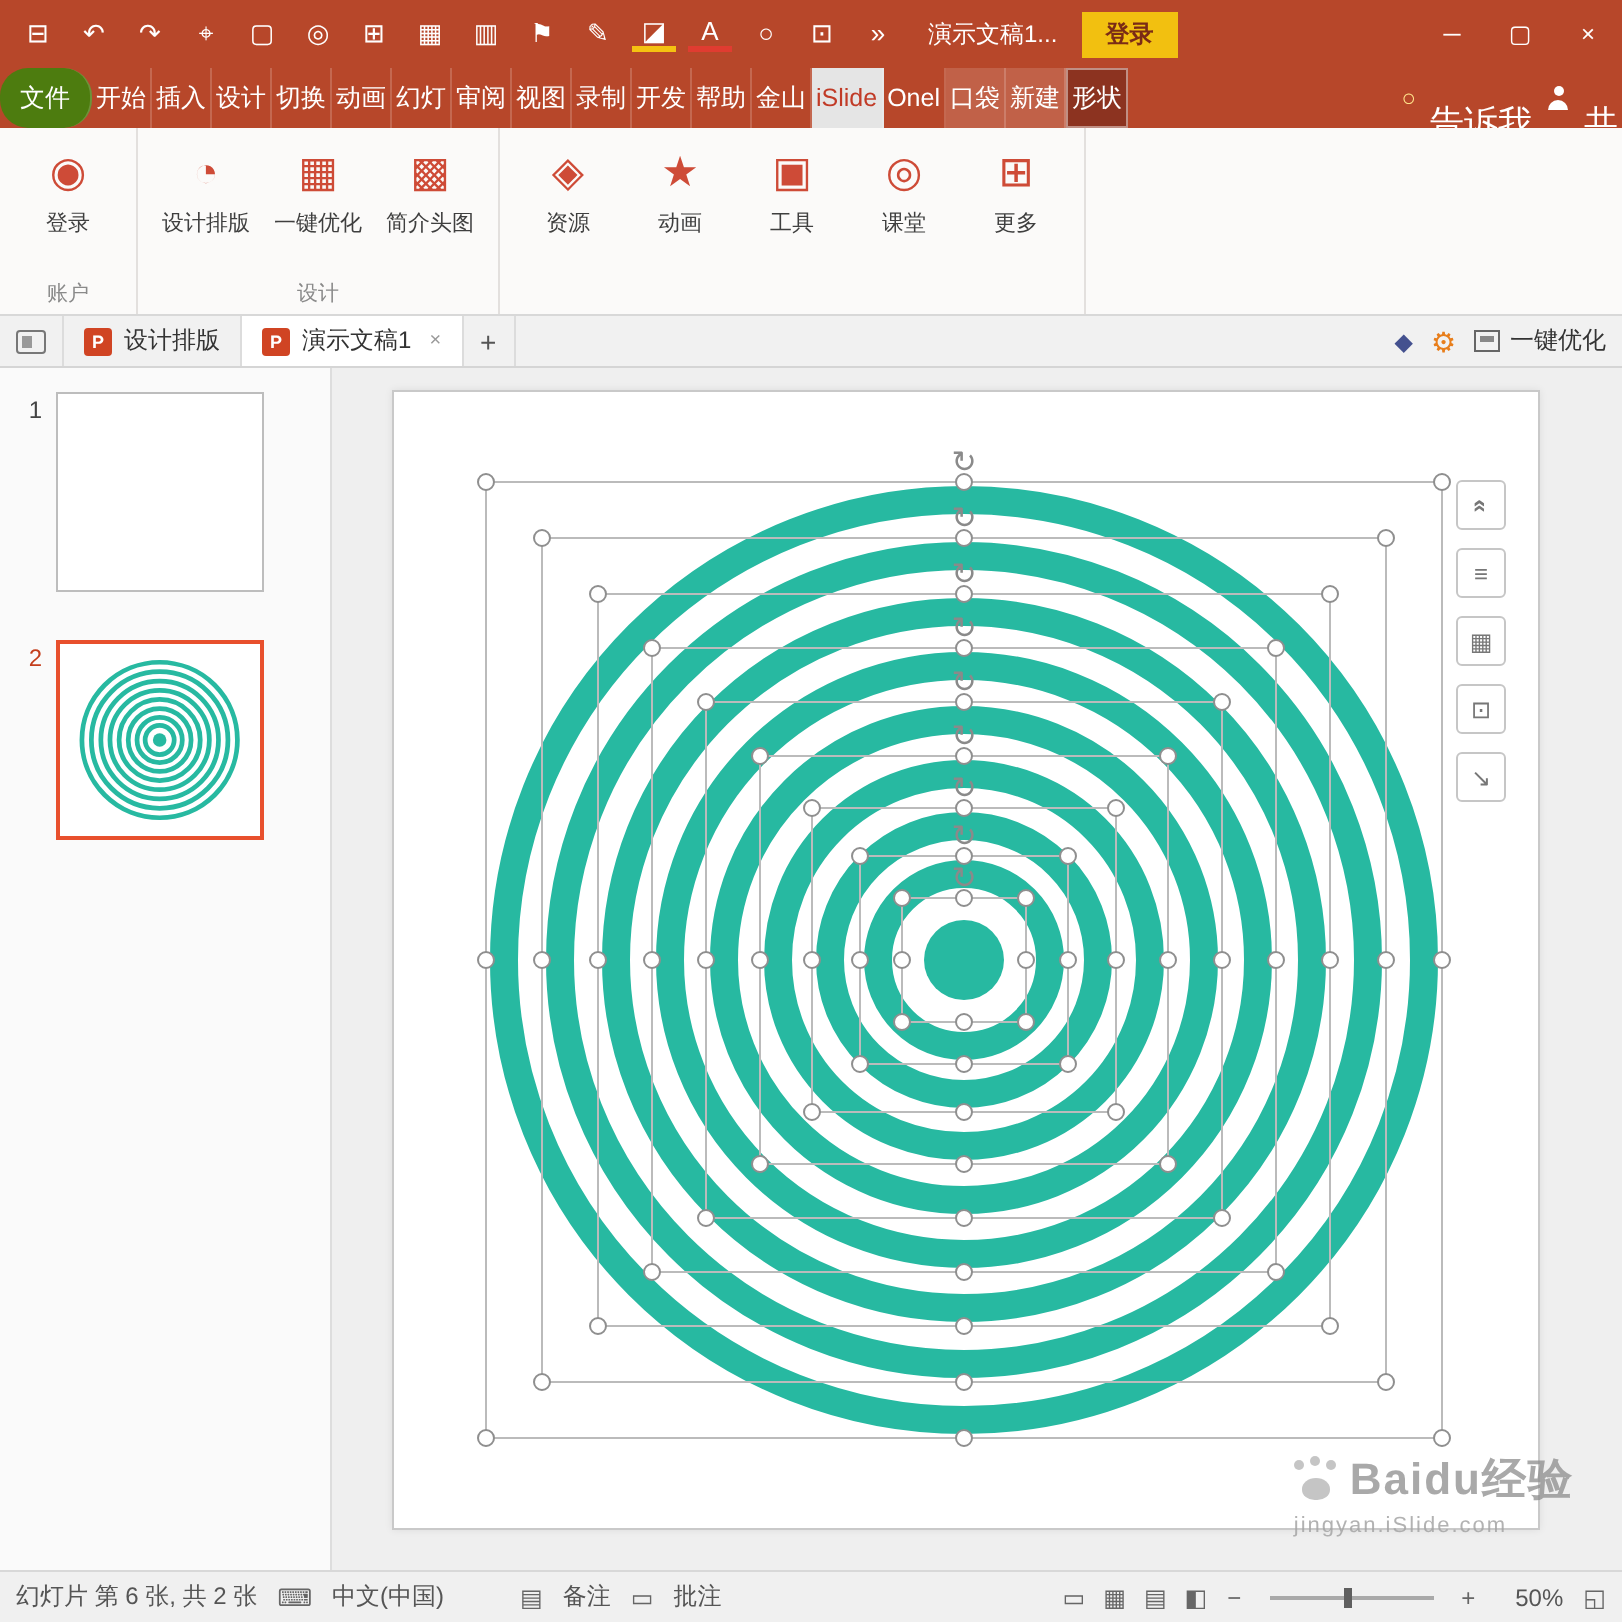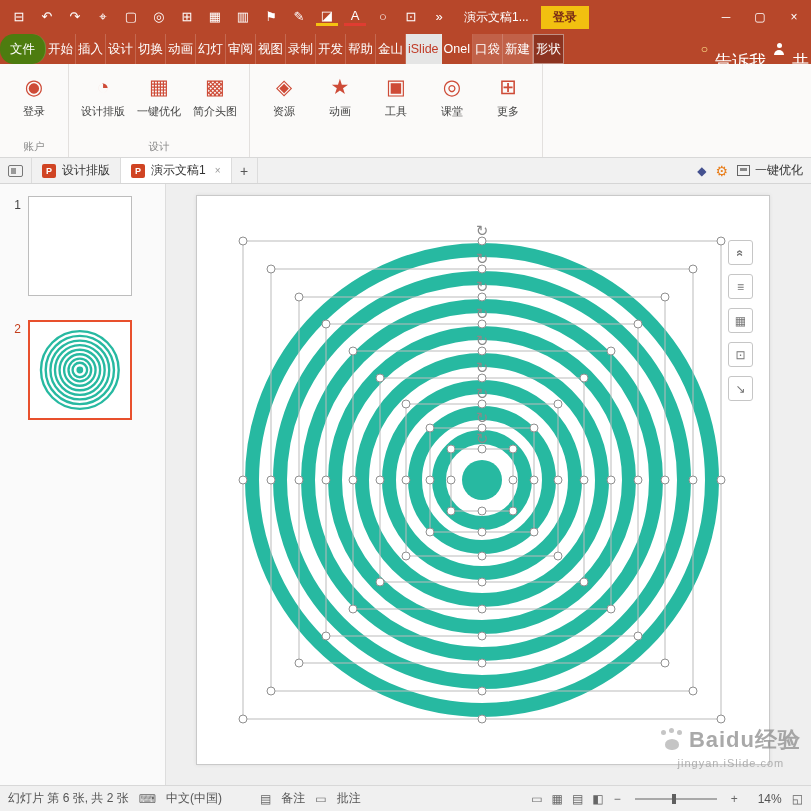--- a/index.html
+++ b/index.html
@@ -85,21 +85,21 @@
 
   #canvas { flex:1; position:relative; background:#EFEFEF; min-width:0; }
   #slide { position:absolute; left:30px; top:11px; width:574px; height:570px; background:#fff;
     border:1px solid #C9C9C9; box-shadow:0 0 4px rgba(0,0,0,.08); }
 
   #side-toolbar { position:absolute; right:58px; top:56px; display:flex; flex-direction:column; gap:9px; }
   .st-btn { width:25px; height:25px; background:#fff; border:1px solid #C6C6C6; border-radius:3px;
     display:flex; align-items:center; justify-content:center; color:#777; font-size:12px; cursor:pointer; }
   .st-rot { display:inline-block; transform:rotate(90deg); font-weight:bold; }
 
-  #watermark { position:absolute; right:10px; bottom:16px; text-align:center; pointer-events:none; }
+  #watermark { position:absolute; right:24px; bottom:16px; text-align:left; pointer-events:none; }
   .wm-row { display:flex; align-items:center; justify-content:center; gap:6px; }
   .paw { width:22px; height:20px; position:relative; display:inline-block; opacity:.6; }
   .paw::before { content:''; position:absolute; left:4px; bottom:0; width:14px; height:11px;
     border-radius:50% 50% 45% 45%; background:#9f9f9f; }
   .paw::after { content:''; position:absolute; left:0; top:0; width:5px; height:5px; border-radius:50%;
     background:#9f9f9f; box-shadow:8px -2px 0 #9f9f9f, 16px 0 0 #9f9f9f; }
   .wm-title { font-size:22px; font-weight:bold; color:rgba(140,140,140,.75); letter-spacing:1px; }
   .wm-sub { font-size:11px; color:rgba(165,165,165,.85); letter-spacing:1px; margin-top:2px; }
 
   
@@ -426,17 +426,17 @@
         <span class="sb-ic">▭</span>
         <span class="sb-ic">▦</span>
         <span class="sb-ic">▤</span>
         <span class="sb-ic">◧</span>
       </span>
     <span class="sb-ic">−</span>
     <span class="zs-track">
       <span class="zs-thumb" id="zoom-thumb" style="left: 46%;"></span>
     </span>
     <span class="sb-ic">+</span>
-    <span id="zoom-val" class="sb-txt">14%</span>
+    <span id="zoom-val" class="sb-txt">50%</span>
     <span class="sb-ic">◱</span>
   </div>
 
 </div>
 
 </body></html>

